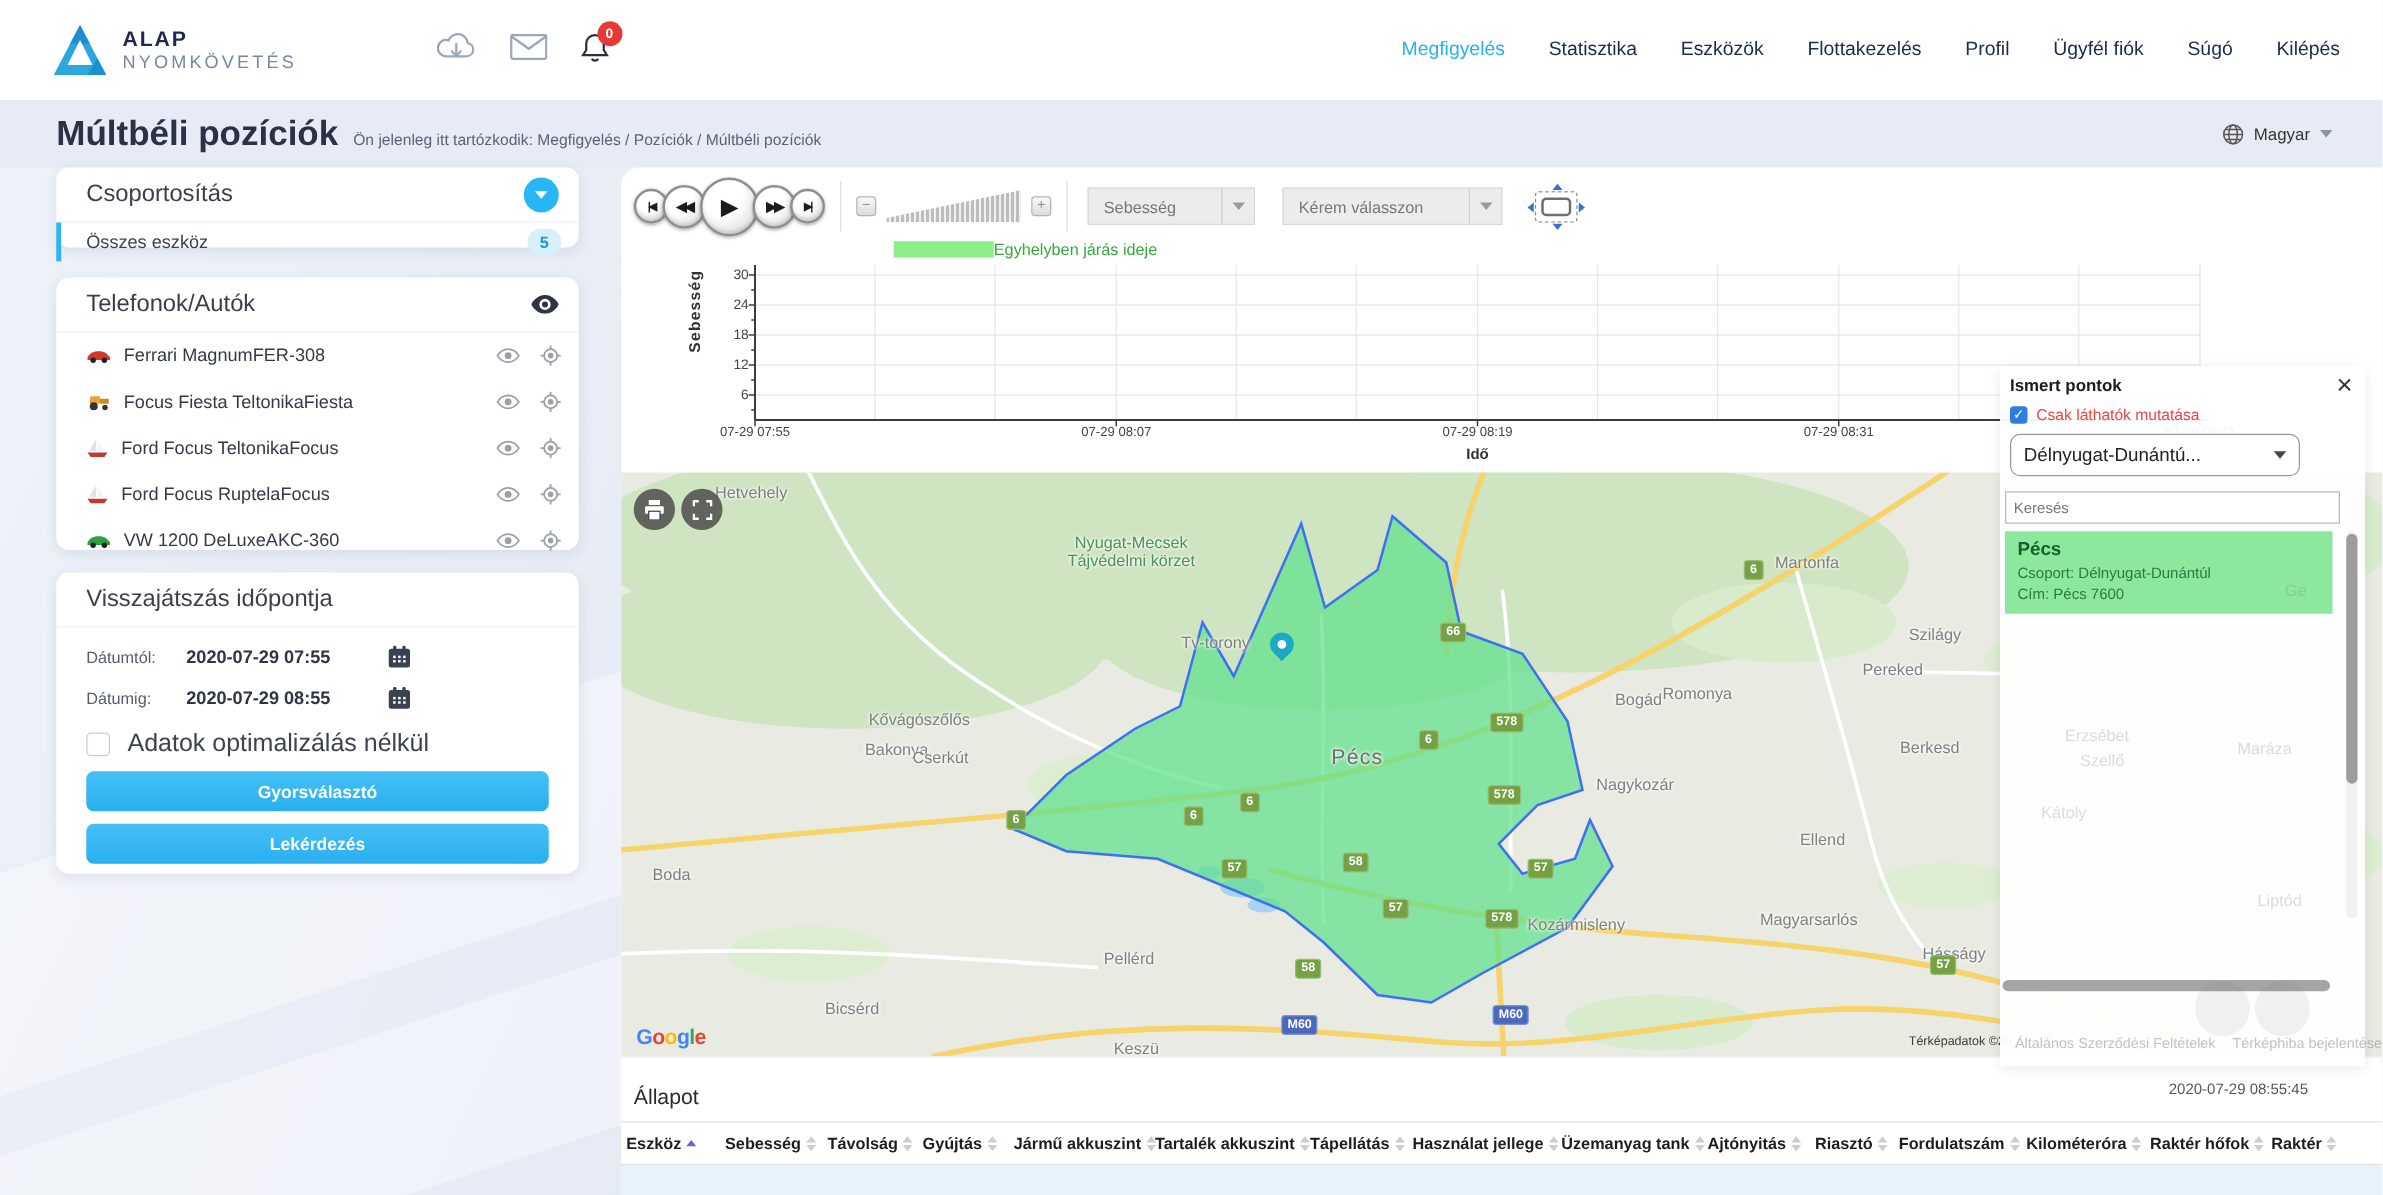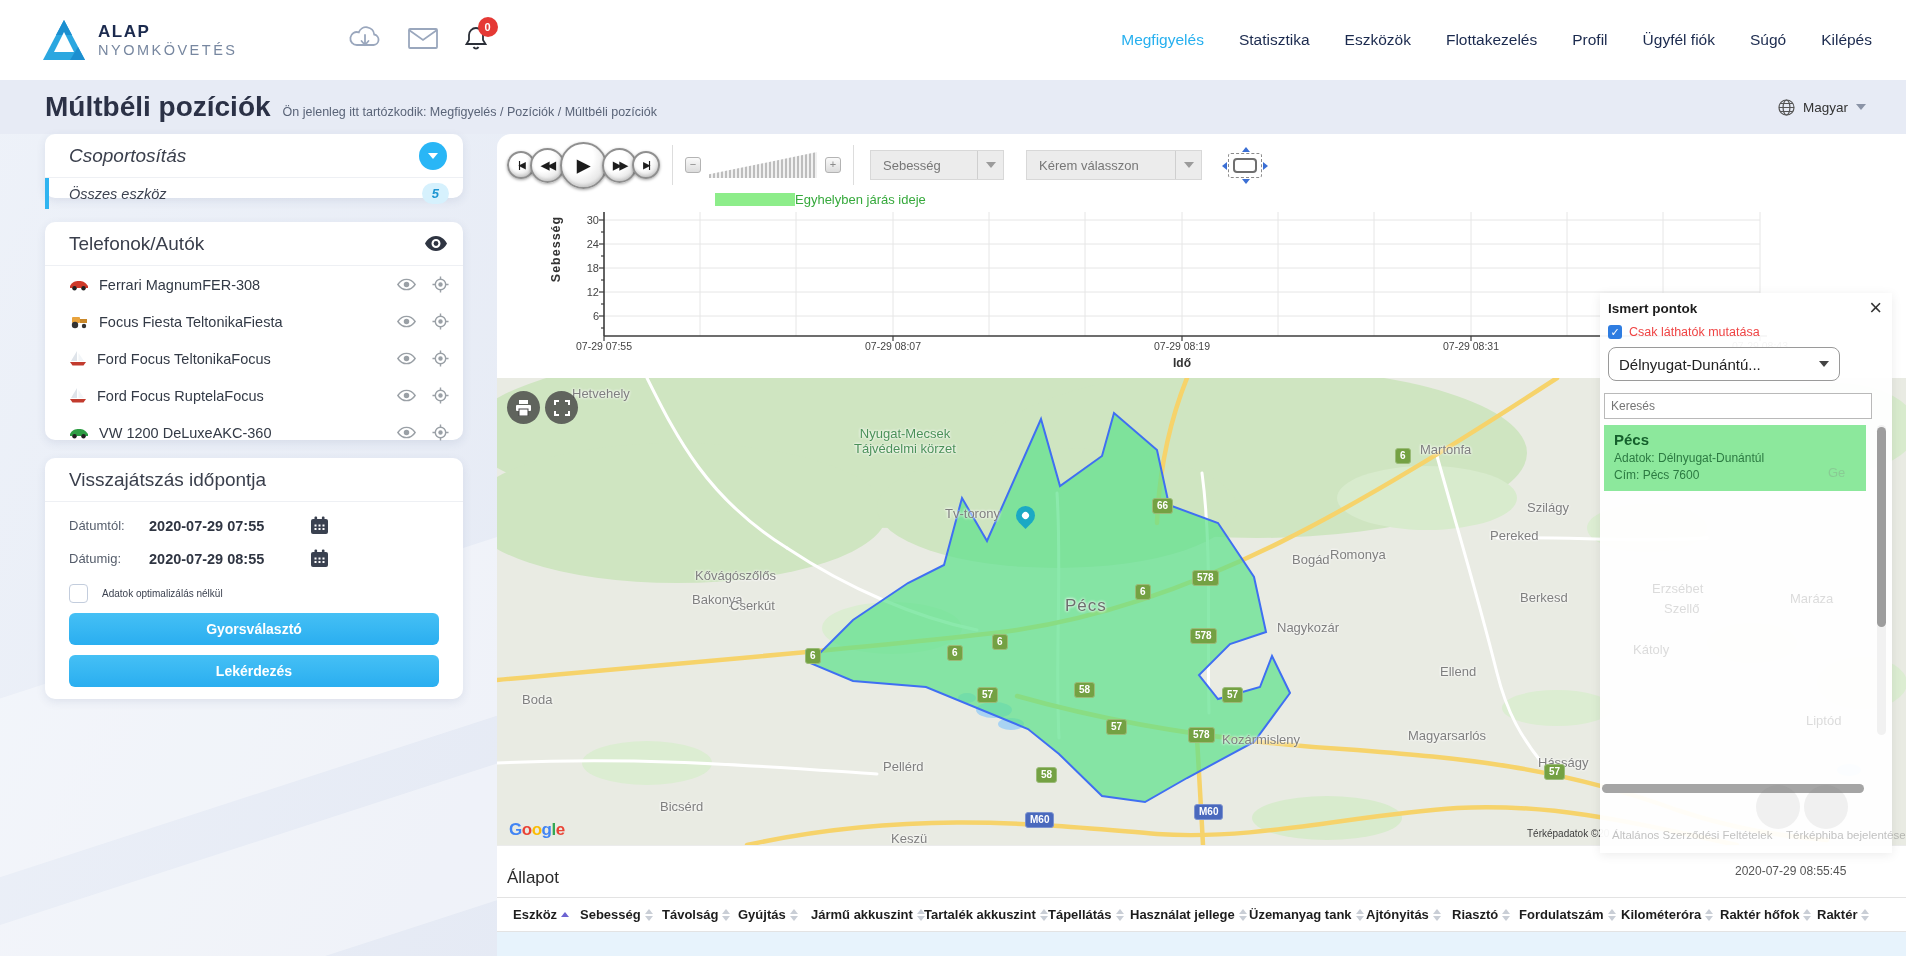--- a/index.html
+++ b/index.html
@@ -26,39 +26,39 @@
   #pagetitle { font-size:28px; color:#2b3146; margin-left:45px; }
   #breadcrumb { font-size:12.5px; color:#5a6478; margin-left:12px; margin-top:10px; }
   #lang { margin-left:auto; margin-right:40px; display:flex; align-items:center; gap:8px; cursor:pointer; }
   #lang .langtxt { font-size:13.5px; color:#333; }
   .caret-down { width:0; height:0; border-left:5px solid transparent; border-right:5px solid transparent; border-top:6px solid #8a93a6; display:inline-block; }
 
   
   .card { position:absolute; left:45px; width:418px; background:#fff; border-radius:10px; box-shadow:0 3px 10px rgba(50,70,120,.10); }
   .cardhead { display:flex; align-items:center; height:44px; padding:0 16px 0 24px; border-bottom:1px solid #eef0f4; }
   .cardtitle { font-size:19px; color:#3a3f4c; }
-  #card-group { top:134px; height:64px;font-style:italic; }
+  #card-group { top:134px; height:64px; }
   .bluecirc { margin-left:auto; width:28px; height:28px; border-radius:50%; background:#29b6f6; display:flex; align-items:center; justify-content:center; cursor:pointer; }
   .bluecirc .caret-down { border-top-color:#fff; }
   #allrow { display:flex; align-items:center; height:31px; border-left:4px solid #2fb4f0; padding:0 14px 0 20px; cursor:pointer; }
   #allrow .rowtxt { font-size:14.5px; color:#3c4250; }
   .countpill { margin-left:auto; background:#d6f1fd; color:#1e96d2; font-size:13px; font-weight:bold; border-radius:12px; padding:3px 10px; }
   #card-devices { top:222px; height:218px; }
   .vrow { display:flex; align-items:center; height:37px; padding:0 14px 0 24px; cursor:pointer; }
   .vrow .vname { font-size:14.5px; color:#333a46; margin-left:10px; }
   .rowicons { margin-left:auto; display:flex; gap:16px; align-items:center; }
   .ghosticon { color:#9aa0a6; cursor:pointer; display:flex; }
   #card-playback { top:458px; height:241px; }
   .pbrow { display:flex; align-items:center; padding:0 24px; margin-top:14px; }
   .pblabel { font-size:13px; color:#555d6b; width:72px; }
   .pbvalue { font-size:14.5px; color:#2f3542; font-weight:bold; margin-left:8px; cursor:pointer; }
   .calbtn { margin-left:auto; margin-right:110px; cursor:pointer; display:flex; }
   .chkrow { display:flex; align-items:center; gap:14px; padding:0 24px; margin-top:16px; cursor:pointer; }
   .chkbox { width:19px; height:19px; border:1px solid #c3cddd; border-radius:4px; background:#fff; }
-  .chklabel { font-size:10px; color:#3c4250; }
+  .chklabel { font-size:20px; color:#3c4250; }
   .bluebtn { display:block; width:370px; margin:10px auto 0; height:32px; border:none; border-radius:6px; cursor:pointer;
              background:linear-gradient(180deg,#45c0f5,#2aaef0); color:#fff; font-size:14px; font-weight:bold; font-family:inherit; }
 
   
   #mainpanel { position:absolute; left:497px; top:134px; width:1409px; height:822px; background:#fff; border-radius:14px 0 0 0; }
 
   
   #toolbar { position:absolute; left:0; top:0; width:1409px; height:62px; display:flex; align-items:center; padding-left:10px; }
   .pbtn { border-radius:50%; background:radial-gradient(circle at 35% 30%, #ffffff 0 40%, #e6e6e6 72%, #c9c9c9); border:2px solid #8f8f8f;
           box-shadow:0 1px 3px rgba(0,0,0,.35), inset 0 -2px 3px rgba(0,0,0,.12); color:#1c1c1c; display:flex; align-items:center;
@@ -605,21 +605,21 @@
       <span id="glogo">
         <span style="color:#4285F4;">G</span><span style="color:#EA4335;">o</span><span style="color:#FBBC05;">o</span><span style="color:#4285F4;">g</span><span style="color:#34A853;">l</span><span style="color:#EA4335;">e</span>
       </span>
       <span id="mapcr">Térképadatok ©20</span>
     </div>
 
     <div id="status">
       <span id="st-title">Állapot</span>
       <span id="st-time">2020-07-29 08:55:45</span>
       <div id="st-headrow">
-        <span class="col" style="left:16px;">
+        <span class="col" style="left:4px;">
             <span>Eszköz</span>
             <span class="tri-u blue"></span>
           </span>
         <span class="col" style="left:83px;">
             <span>Sebesség</span>
             <span class="sortud">
               <span class="tri-u"></span>
               <span class="tri-d"></span>
             </span>
           </span>
@@ -726,21 +726,21 @@
       <span id="kp-chk">✓</span>
       <span id="kp-chklabel">Csak láthatók mutatása</span>
     </div>
     <div id="kp-select">
       <span class="seltxt">Délnyugat-Dunántú...</span>
       <span class="caret-down" style="border-top-color:#444;"></span>
     </div>
     <input id="kp-search" type="text" placeholder="Keresés" style="">
     <div id="kp-card">
       <div class="nm">Pécs</div>
-      <div class="ln">Adatok: Délnyugat-Dunántúl</div>
+      <div class="ln">Csoport: Délnyugat-Dunántúl</div>
       <div class="ln">Cím: Pécs 7600</div>
     </div>
     <span class="ghostlabel" style="left:228px; top:172px;">Ge</span>
     <span class="ghostlabel" style="left:52px; top:288px;">Erzsébet</span>
     <span class="ghostlabel" style="left:190px; top:298px;">Maráza</span>
     <span class="ghostlabel" style="left:64px; top:308px;">Szellő</span>
     <span class="ghostlabel" style="left:33px; top:349px;">Kátoly</span>
     <span class="ghostlabel" style="left:206px; top:420px;">Liptód</span>
     <span id="kp-vscroll">
         <span id="kp-vthumb"></span>

